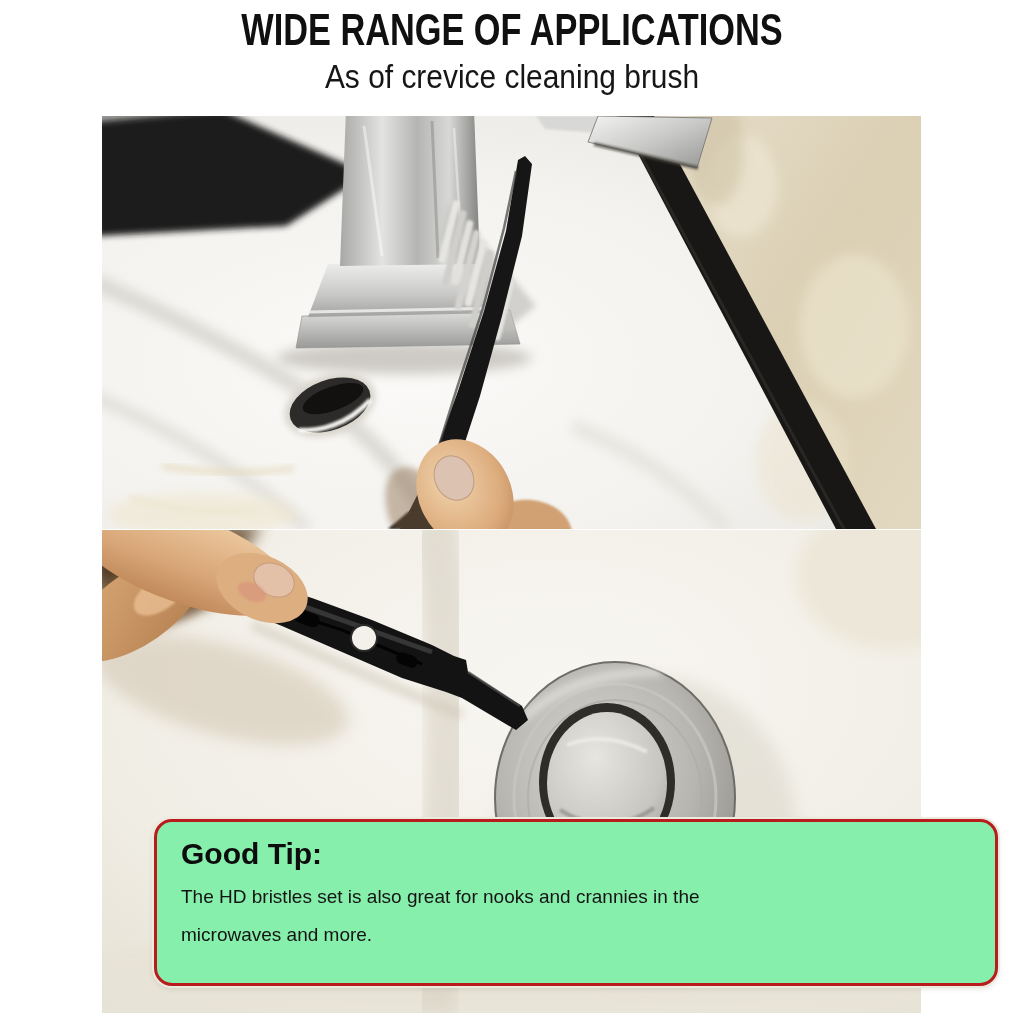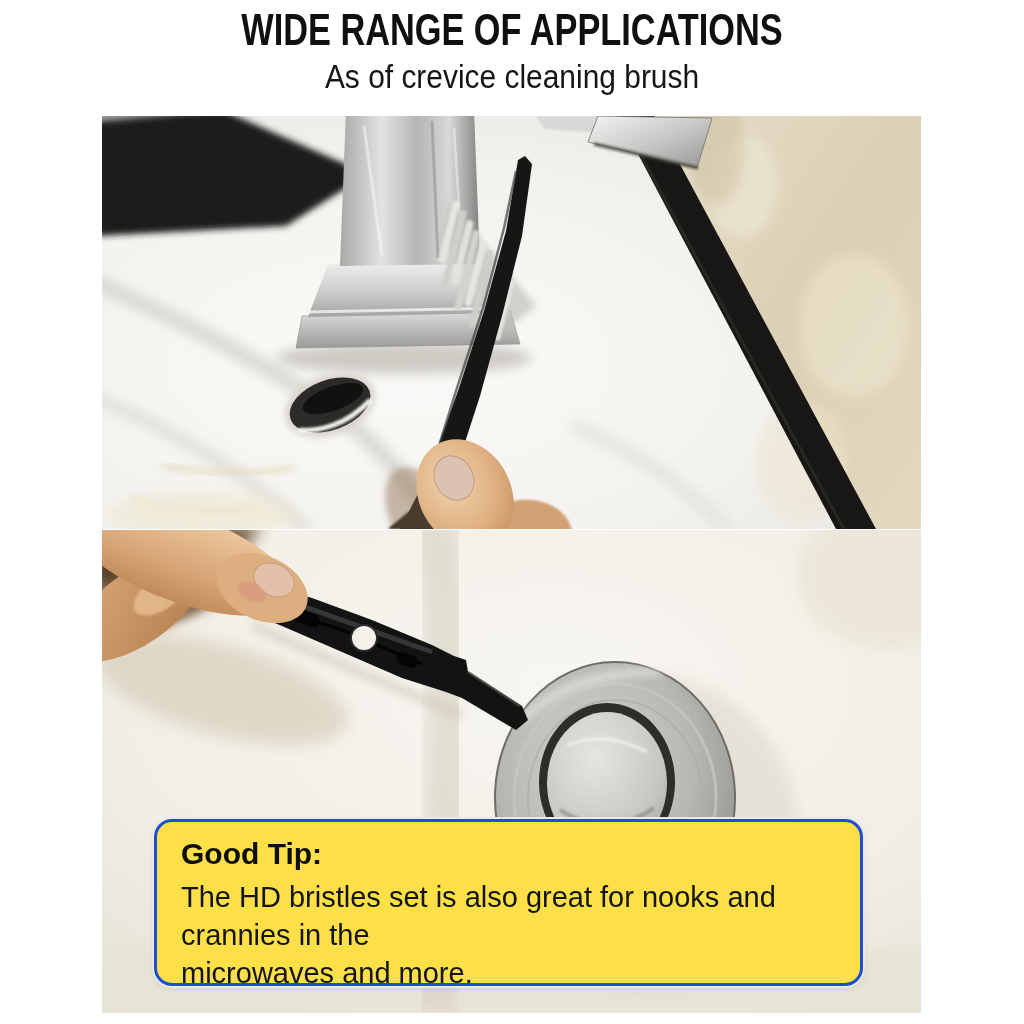--- a/index.html
+++ b/index.html
@@ -17,29 +17,29 @@
   .subtitle{
     top:56px;font-size:34px;line-height:40px;font-weight:normal;color:#161616;
     transform:scaleX(.88);transform-origin:50% 50%;white-space:nowrap;
   }
   .photo{position:absolute;overflow:hidden;z-index:1;background:#f2f0ea;}
   .photo svg{display:block;}
   #photo-top{left:102px;top:116px;width:819px;height:413px;}
   #photo-bottom{left:102px;top:530px;width:819px;height:483px;}
   .tip-card{
     position:absolute;z-index:5;box-sizing:border-box;
-    left:154px;top:819px;width:709px;height:167px;
-    background:#fde047;
-    border:3px solid #1d4ed8;
+    left:154px;top:819px;width:844px;height:167px;
+    background:#86efac;
+    border:3px solid #b91c1c;
     box-shadow:0 0 0 2px #eceadf, 0 2px 6px rgba(90,85,60,.18);
     border-radius:18px;
     padding:14px 26px 0 24px;
   }
   .tip-heading{font-size:30px;line-height:36px;font-weight:bold;color:#0d0d0d;margin-bottom:6px;}
-  .tip-line{display:block;font-size:29px;line-height:38px;color:#141414;}
+  .tip-line{display:block;font-size:19px;line-height:38px;color:#141414;}
 </style>
 </head>
 <body>
 
 <div class="hdr title">WIDE RANGE OF APPLICATIONS</div>
 <div class="hdr subtitle">As of crevice cleaning brush</div>
 
 <div class="photo" id="photo-top" aria-label="Black crevice brush cleaning the sealed joint between a white ceramic sink, chrome faucet base and beige marble wall">
 <svg viewBox="0 0 819 413" width="819" height="413" xmlns="http://www.w3.org/2000/svg">
   <defs>

